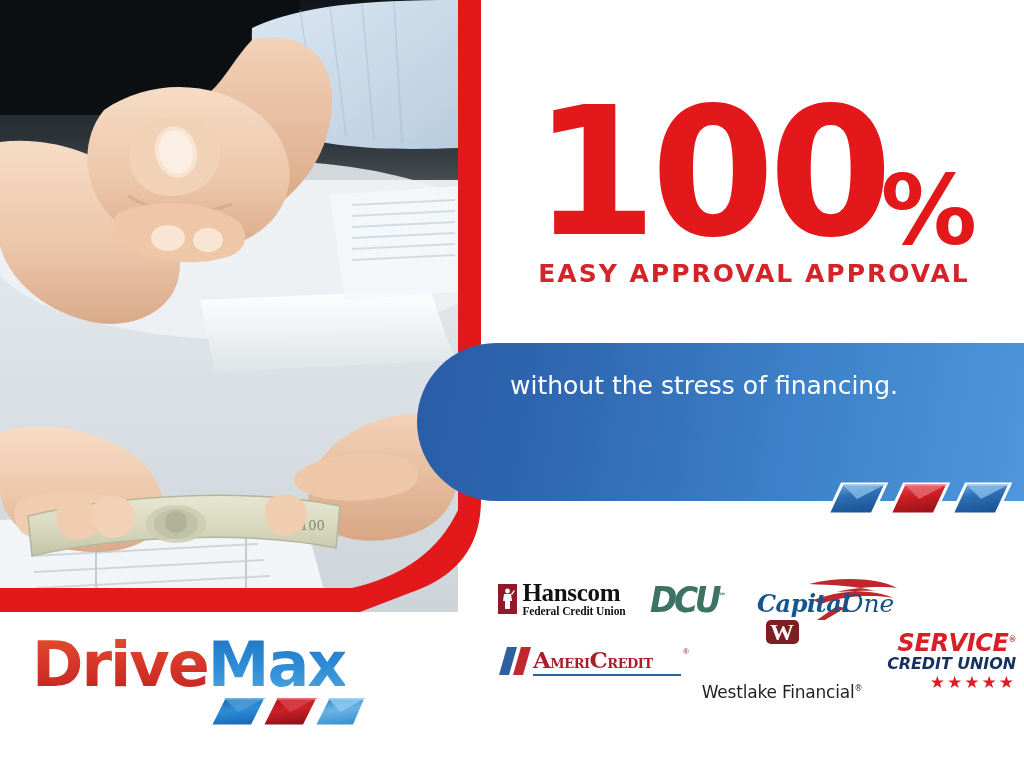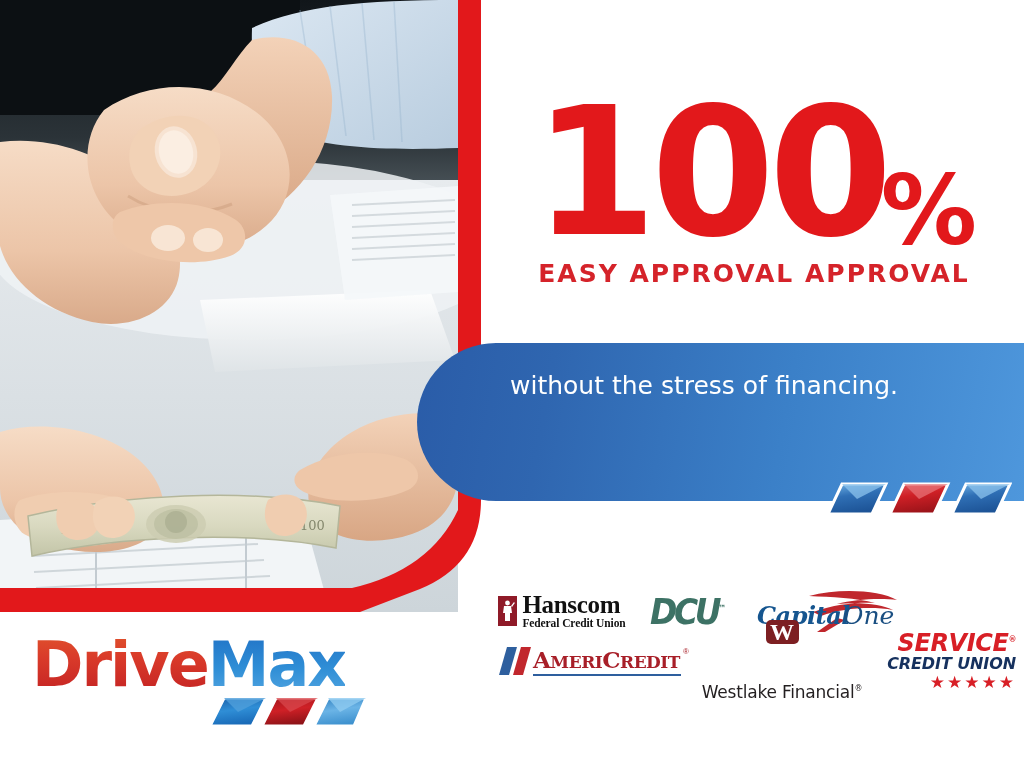--- a/index.html
+++ b/index.html
@@ -109,21 +109,21 @@
     width: 524px; height: 132px;
   }
   .lender-row {
     position: absolute;
     left: 0;
     width: 524px;
     height: 58px;
     display: flex;
     align-items: center;
   }
-  .lender-row.row1 { top: 16px; }
+  .lender-row.row1 { top: 4px; }
   .lender-row.row2 { top: 66px; }
   .lender-cell {
     display: flex;
     align-items: center;
     justify-content: center;
     height: 58px;
   }
 
   
   .hanscom { gap: 5px; }
@@ -203,21 +203,21 @@
   .ac-slashes { position: absolute; left: 0; top: 6px; }
   .ac-word {
     position: absolute;
     left: 36px; top: 5px;
     font-family: "DejaVu Serif", serif;
     font-weight: bold;
     font-size: 23px;
     color: #a81f28;
     letter-spacing: -0.5px;
   }
-  .ac-word small { font-size: 17px; }
+  .ac-word small { font-size: 13px; }
   .ac-rule {
     position: absolute;
     left: 36px; top: 33px;
     width: 148px; height: 2px;
     background: #2e5f9e;
   }
   .ac-tm {
     position: absolute;
     left: 186px; top: 6px;
     font-size: 8px; color: #a81f28;

